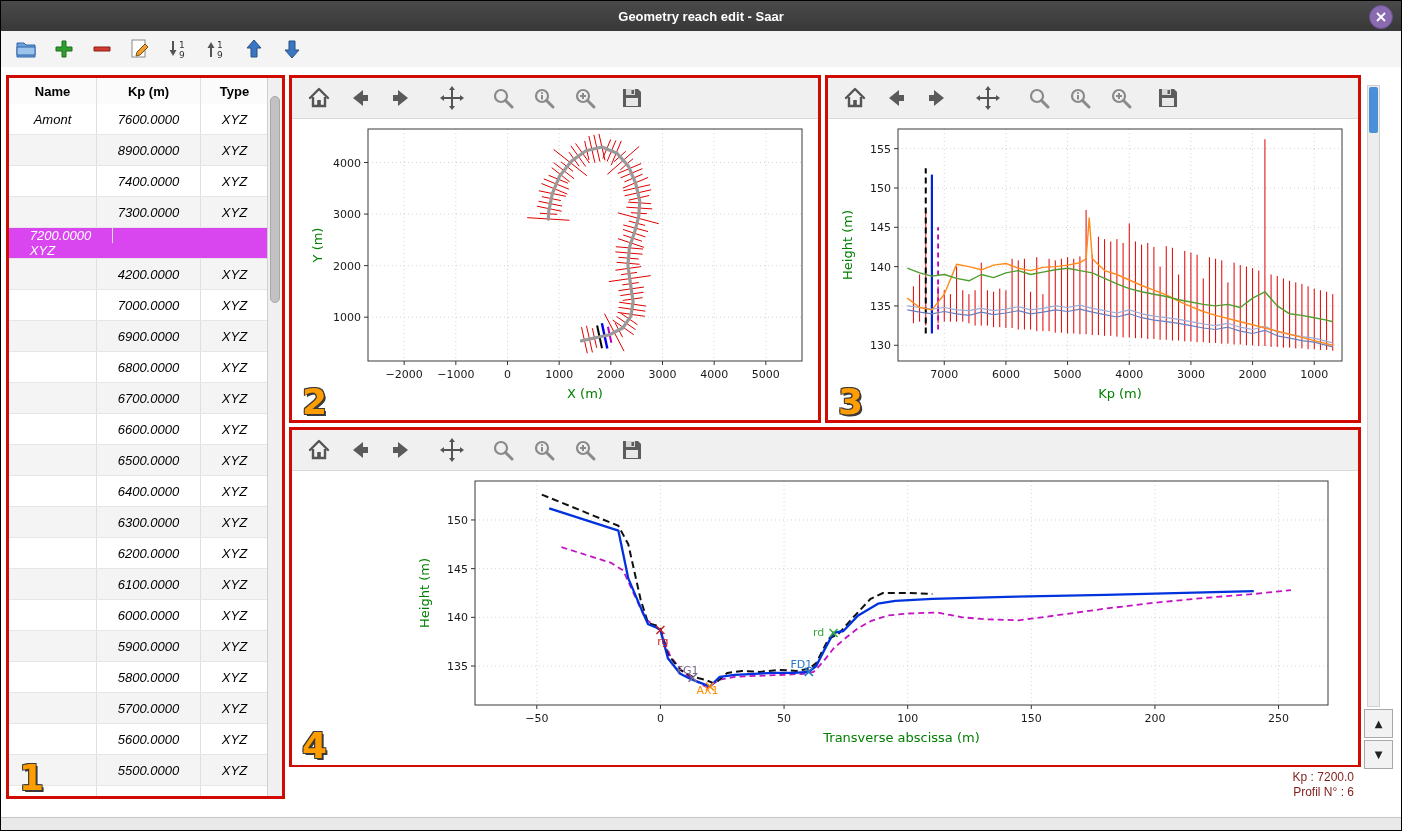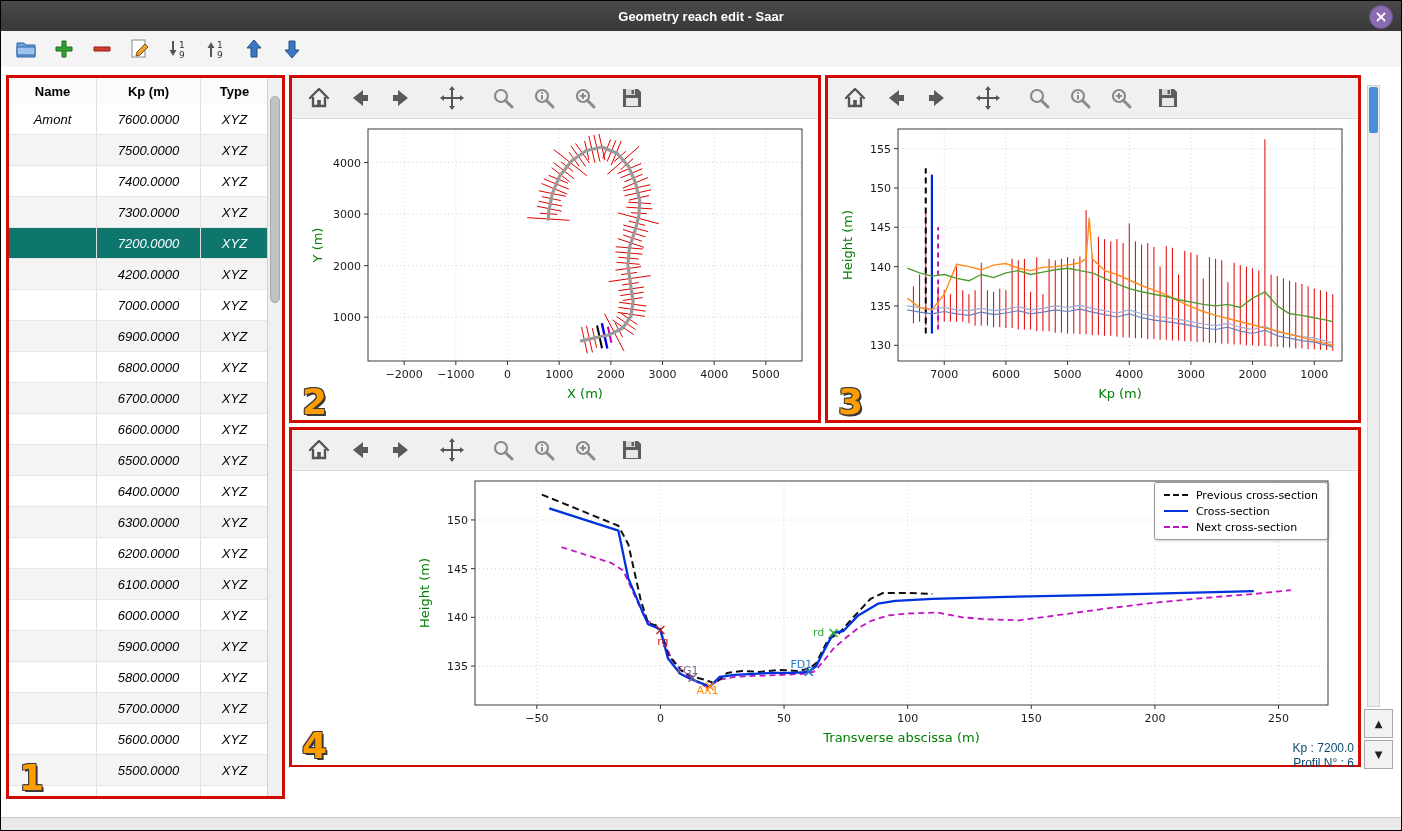--- a/index.html
+++ b/index.html
@@ -28,21 +28,21 @@
     font-family:"DejaVu Sans",sans-serif;line-height:1;
     text-shadow:2px 2px 0 #3a3a3a,-1px -1px 0 #3a3a3a,1px -1px 0 #3a3a3a,-1px 1px 0 #3a3a3a;}
   
   .thead{display:flex;height:26px;font-weight:bold;background:#fbfbfb;border-bottom:1px solid #b5b5b5;margin-right:14px;}
   .tbody{position:absolute;top:26px;left:0;right:14px;bottom:0;overflow:hidden;font-style:italic;}
   .tcell{display:flex;align-items:center;justify-content:center;font-size:13px;
     border-right:1px solid #e0e0e0;box-sizing:border-box;height:100%;}
   .c0{width:88px}.c1{width:104px}.c2{width:67px;border-right:none;}
   .trow{display:flex;height:30px;border-bottom:1px solid #e6e6e6;background:#fff;cursor:pointer;}
   .trow:nth-child(even){background:#f4f4f4;}
-  .trow.selected{background:#0f766e;}
+  .trow.selected{background:#d946ef;flex-direction:column;}
   .trow.selected .tcell{color:#fff;}
   .table-scroll{position:absolute;top:0;right:0;bottom:0;width:14px;background:#f0f0f0;border-left:1px solid #cfcfcf;}
   .table-thumb{position:absolute;top:18px;left:2px;right:2px;height:205px;background:#c2c2c2;
     border:1px solid #a8a8a8;border-radius:5px;cursor:pointer;}
   
   .mpl-toolbar{height:40px;background:#f0f0f0;border-bottom:1px solid #dadada;display:flex;
     align-items:center;gap:15px;padding-left:14px;}
   .mpl-btn{width:26px;height:26px;cursor:pointer;}
   .mpl-btn svg{width:26px;height:26px;}
   .mpl-btn.m3{margin-left:10px;}
@@ -56,21 +56,21 @@
   .sw{width:24px;height:0;border-top:2px dashed #111;}
   .sw.cur{border-top-style:solid;border-color:#0033dd;}
   .sw.next{border-color:#c213c2;}
   
   .vscroll{position:absolute;left:1366px;top:84px;width:13px;height:622px;background:#ededed;border:1px solid #d0d0d0;box-sizing:border-box;}
   .vthumb{position:absolute;top:1px;left:1px;right:1px;height:46px;background:#4a90d9;border-radius:2px;cursor:pointer;}
   .nav-btn{position:absolute;left:1363px;width:29px;height:29px;background:#f2f2f2;border:1px solid #a8a8a8;
     box-sizing:border-box;display:flex;align-items:center;justify-content:center;font-size:10px;color:#222;cursor:pointer;
     font-family:"DejaVu Sans",sans-serif;}
   #nav-up{top:708px;} #nav-down{top:739px;}
-  .kp-info{position:absolute;right:47px;top:740px;text-align:right;font-size:12px;color:#0c4a6e;line-height:15px;}
+  .kp-info{position:absolute;right:47px;top:769px;text-align:right;font-size:12px;color:#7f1d1d;line-height:15px;}
   .statusbar{position:absolute;left:0;right:0;bottom:0;height:12px;background:#e9e9e9;border-top:1px solid #c6c6c6;}
 </style>
 </head>
 <body>
 
 <div class="window">
 
   <div class="titlebar">
     <span class="title">Geometry reach edit - Saar</span>
     <span class="close-btn">
@@ -141,21 +141,21 @@
         <div class="tcell c2">Type</div>
       </div>
       <div class="tbody">
           <div class="trow">
             <div class="tcell c0">Amont</div>
             <div class="tcell c1">7600.0000</div>
             <div class="tcell c2">XYZ</div>
           </div>
           <div class="trow">
             <div class="tcell c0"></div>
-            <div class="tcell c1">7500.0000</div>
+            <div class="tcell c1">8900.0000</div>
             <div class="tcell c2">XYZ</div>
           </div>
           <div class="trow">
             <div class="tcell c0"></div>
             <div class="tcell c1">7400.0000</div>
             <div class="tcell c2">XYZ</div>
           </div>
           <div class="trow">
             <div class="tcell c0"></div>
             <div class="tcell c1">7300.0000</div>
@@ -700,34 +700,20 @@
             <line x1="512.7826086956522" y1="204.88695652173908" x2="520.7826086956522" y2="196.88695652173908" stroke="#2277cc" stroke-width="1.5"></line>
             <line x1="537.5072463768115" y1="157.93043478260864" x2="545.5072463768115" y2="165.93043478260864" stroke="#33aa33" stroke-width="1.5"></line>
             <line x1="537.5072463768115" y1="165.93043478260864" x2="545.5072463768115" y2="157.93043478260864" stroke="#33aa33" stroke-width="1.5"></line>
           </g>
           <text x="370.9072463768116" y="173.61739130434793" font-family="DejaVu Sans, sans-serif" font-size="11" fill="#cc2222" text-anchor="middle">rg</text>
           <text x="395.63188405797104" y="202.83478260869578" font-family="DejaVu Sans, sans-serif" font-size="11" fill="#7a6a8a" text-anchor="middle">FG1</text>
           <text x="415.4115942028985" y="223.28695652173917" font-family="DejaVu Sans, sans-serif" font-size="11" fill="#ff8c00" text-anchor="middle">AX1</text>
           <text x="509.3652173913044" y="196.99130434782597" font-family="DejaVu Sans, sans-serif" font-size="11" fill="#2277cc" text-anchor="middle">FD1</text>
           <text x="526.6724637681159" y="164.85217391304354" font-family="DejaVu Sans, sans-serif" font-size="11" fill="#33aa33" text-anchor="middle">rd</text>
         </svg>
-      <div class="legend">
-        <div class="legend-row">
-          <span class="sw"></span>
-          <span>Previous cross-section</span>
-        </div>
-        <div class="legend-row">
-          <span class="sw cur"></span>
-          <span>Cross-section</span>
-        </div>
-        <div class="legend-row">
-          <span class="sw next"></span>
-          <span>Next cross-section</span>
-        </div>
-      </div>
       <div class="panel-number">4</div>
     </div>
 
   </div>
 
   <div class="vscroll">
     <div class="vthumb"></div>
   </div>
   <div class="nav-btn" id="nav-up">
     <span>▲</span>

